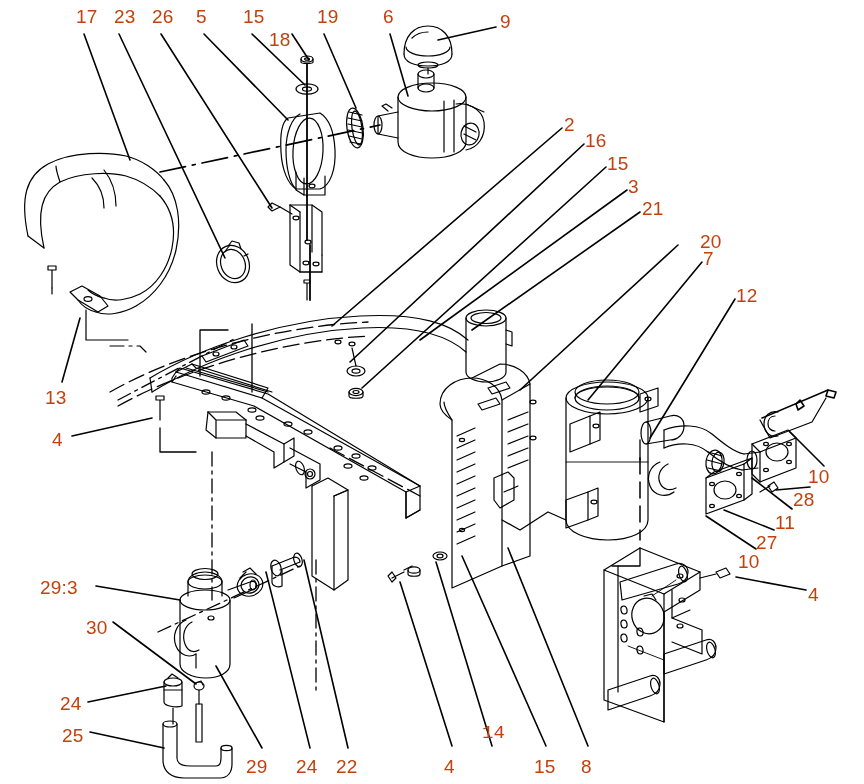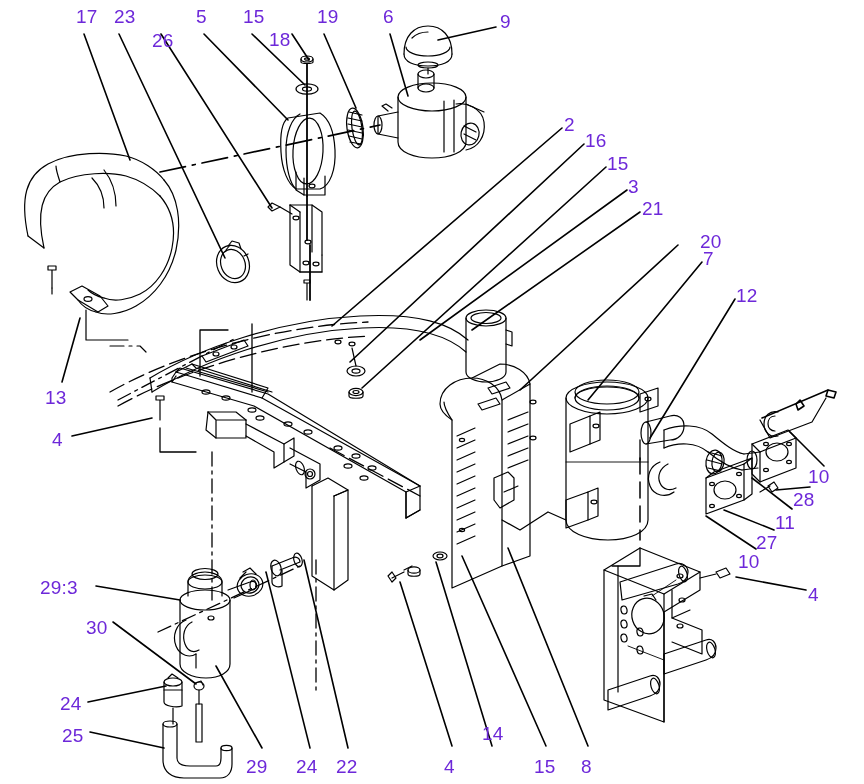--- a/index.html
+++ b/index.html
@@ -19,21 +19,21 @@
     position: absolute;
     left: 0; top: 0;
     width: 864px;
     height: 784px;
   }
   .callout {
     position: absolute;
     font-family: "Liberation Sans", sans-serif;
     font-size: 19px;
     font-weight: 400;
-    color: #6d28d9;
+    color: #c2410c;
     line-height: 1;
     white-space: nowrap;
     letter-spacing: 0.2px;
   }
 </style>
 </head>
 <body>
 
 <div id="sheet">
 
@@ -531,21 +531,21 @@
         <path d="M262,748 L216,666"></path>
         <path d="M310,748 L266,572"></path>
         <path d="M348,748 L304,560"></path>
       </g>
 
     </g>
   </svg>
 
   <div class="callout" style="left:76px;  top:7px;">17</div>
   <div class="callout" style="left:114px; top:7px;">23</div>
-  <div class="callout" style="left:152px; top:7px;margin-top:24px;">26</div>
+  <div class="callout" style="left:152px; top:7px;">26</div>
   <div class="callout" style="left:196px; top:7px;">5</div>
   <div class="callout" style="left:243px; top:7px;">15</div>
   <div class="callout" style="left:269px; top:7px;margin-top:23px;">18</div>
   <div class="callout" style="left:317px; top:7px;">19</div>
   <div class="callout" style="left:383px; top:7px;">6</div>
   <div class="callout" style="left:500px; top:12px;">9</div>
 
   <div class="callout" style="left:564px; top:115px;">2</div>
   <div class="callout" style="left:585px; top:131px;">16</div>
   <div class="callout" style="left:607px; top:154px;">15</div>
@@ -567,17 +567,17 @@
   <div class="callout" style="left:40px;  top:578px;text-align:right;">29:3</div>
   <div class="callout" style="left:86px;  top:618px;">30</div>
   <div class="callout" style="left:808px; top:585px;">4</div>
   <div class="callout" style="left:60px;  top:694px;">24</div>
   <div class="callout" style="left:62px;  top:726px;">25</div>
 
   <div class="callout" style="left:246px; top:757px;">29</div>
   <div class="callout" style="left:296px; top:757px;">24</div>
   <div class="callout" style="left:336px; top:757px;">22</div>
   <div class="callout" style="left:444px; top:757px;">4</div>
-  <div class="callout" style="left:482px; top:724px;">14</div>
+  <div class="callout" style="left:482px; top:724px;font-family:Liberation Mono, monospace;">14</div>
   <div class="callout" style="left:534px; top:757px;">15</div>
   <div class="callout" style="left:581px; top:757px;">8</div>
 
 </div>
 
 </body></html>

